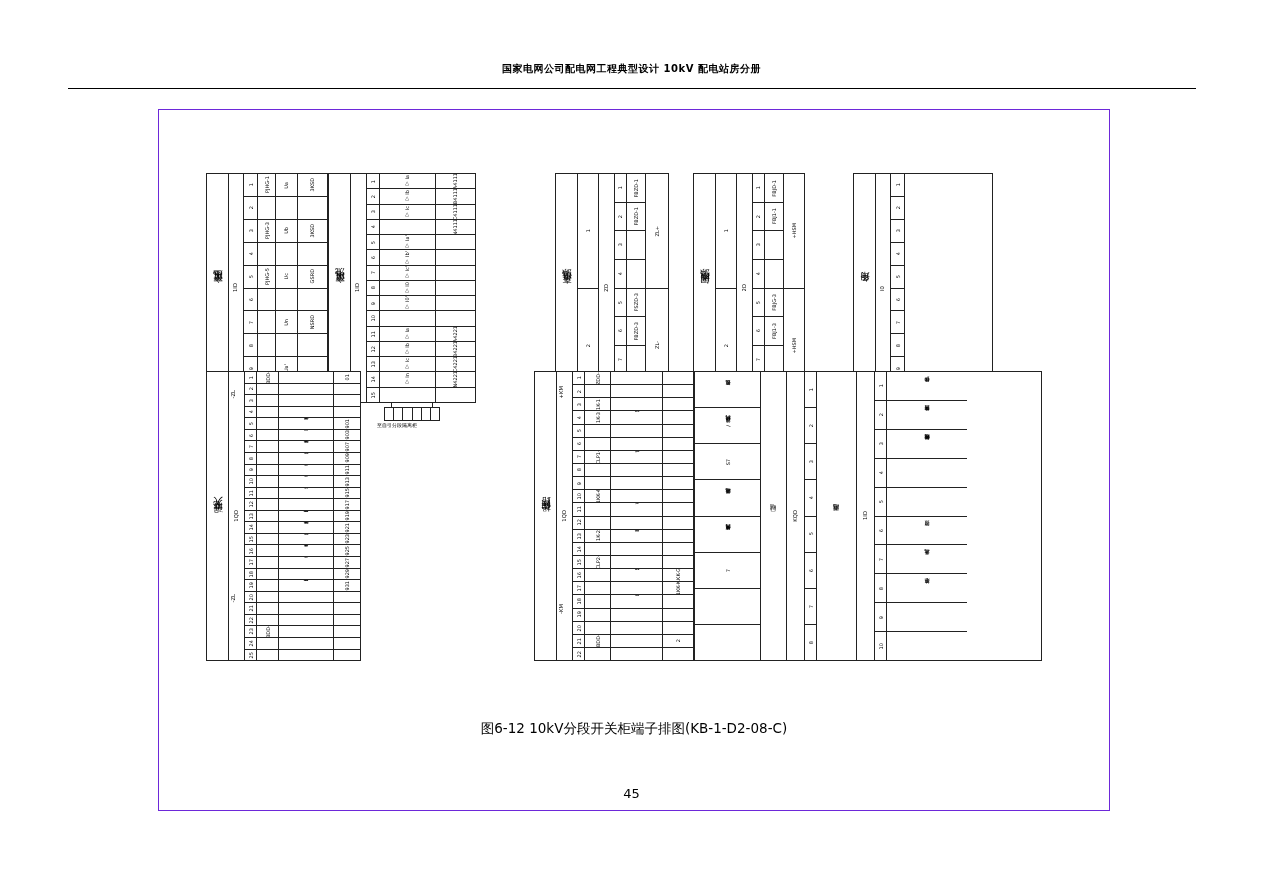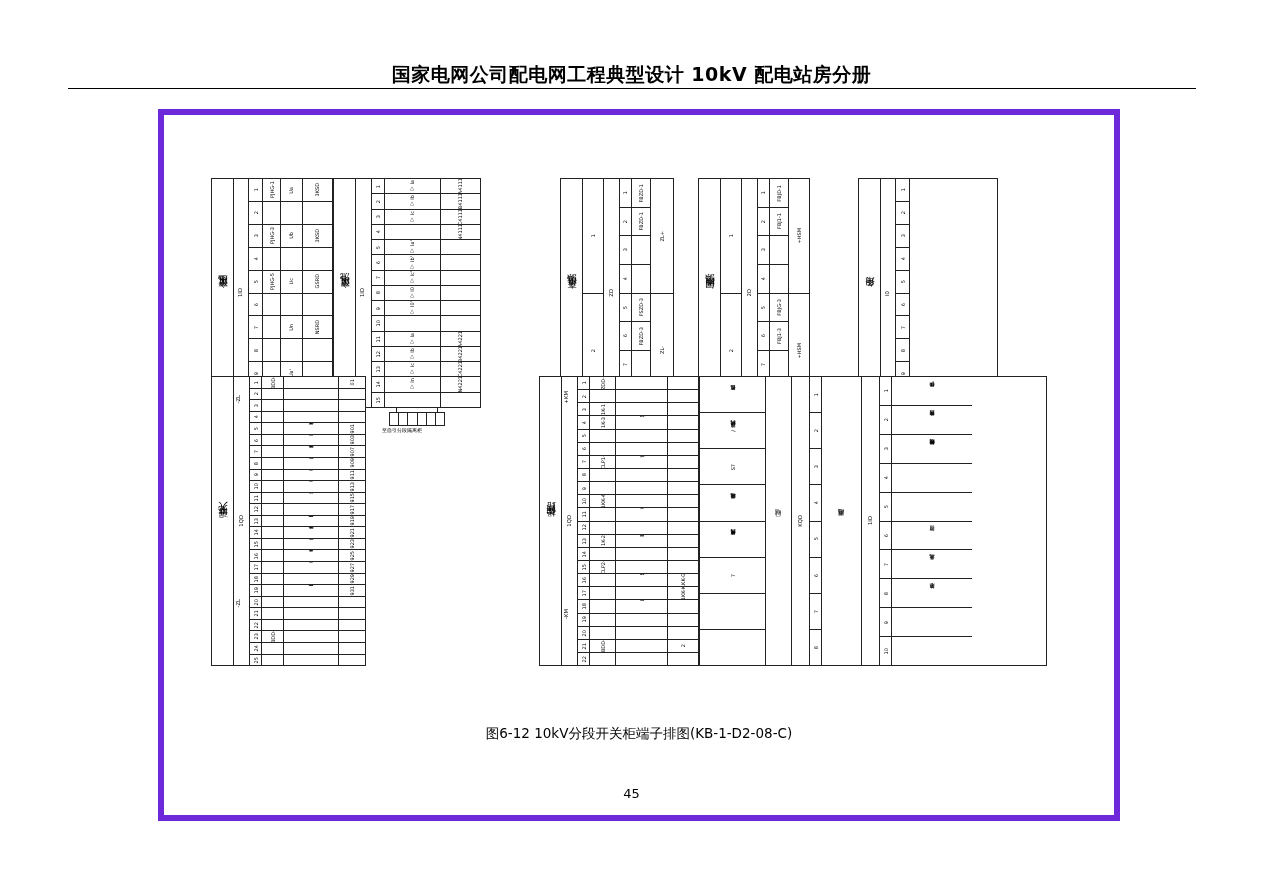--- a/index.html
+++ b/index.html
@@ -19,21 +19,21 @@
     position: absolute;
     inset: 0;
   }
   
   .header-title {
     position: absolute;
     top: 62px;
     left: 0;
     width: 100%;
     text-align: center;
-    font-size: 19px;
+    font-size: 10px;
     letter-spacing: 0.5px;
     font-family: "DejaVu Sans", sans-serif;
     font-weight: bold;
   }
   .header-rule {
     position: absolute;
     top: 88px;
     left: 68px;
     width: 1128px;
     height: 1px;
@@ -48,21 +48,21 @@
     font-size: 13px;
     font-family: "DejaVu Sans", sans-serif;
   }
   
   .frame {
     position: absolute;
     left: 158px;
     top: 109px;
     width: 950px;
     height: 700px;
-    border: 6px solid #6d28d9;
+    border: 1px solid #6d28d9;
     background: #fff;
   }
   .figure-caption {
     position: absolute;
     left: 0;
     width: 100%;
     top: 610px;
     text-align: center;
     font-size: 13.5px;
     font-family: "DejaVu Sans", sans-serif;

